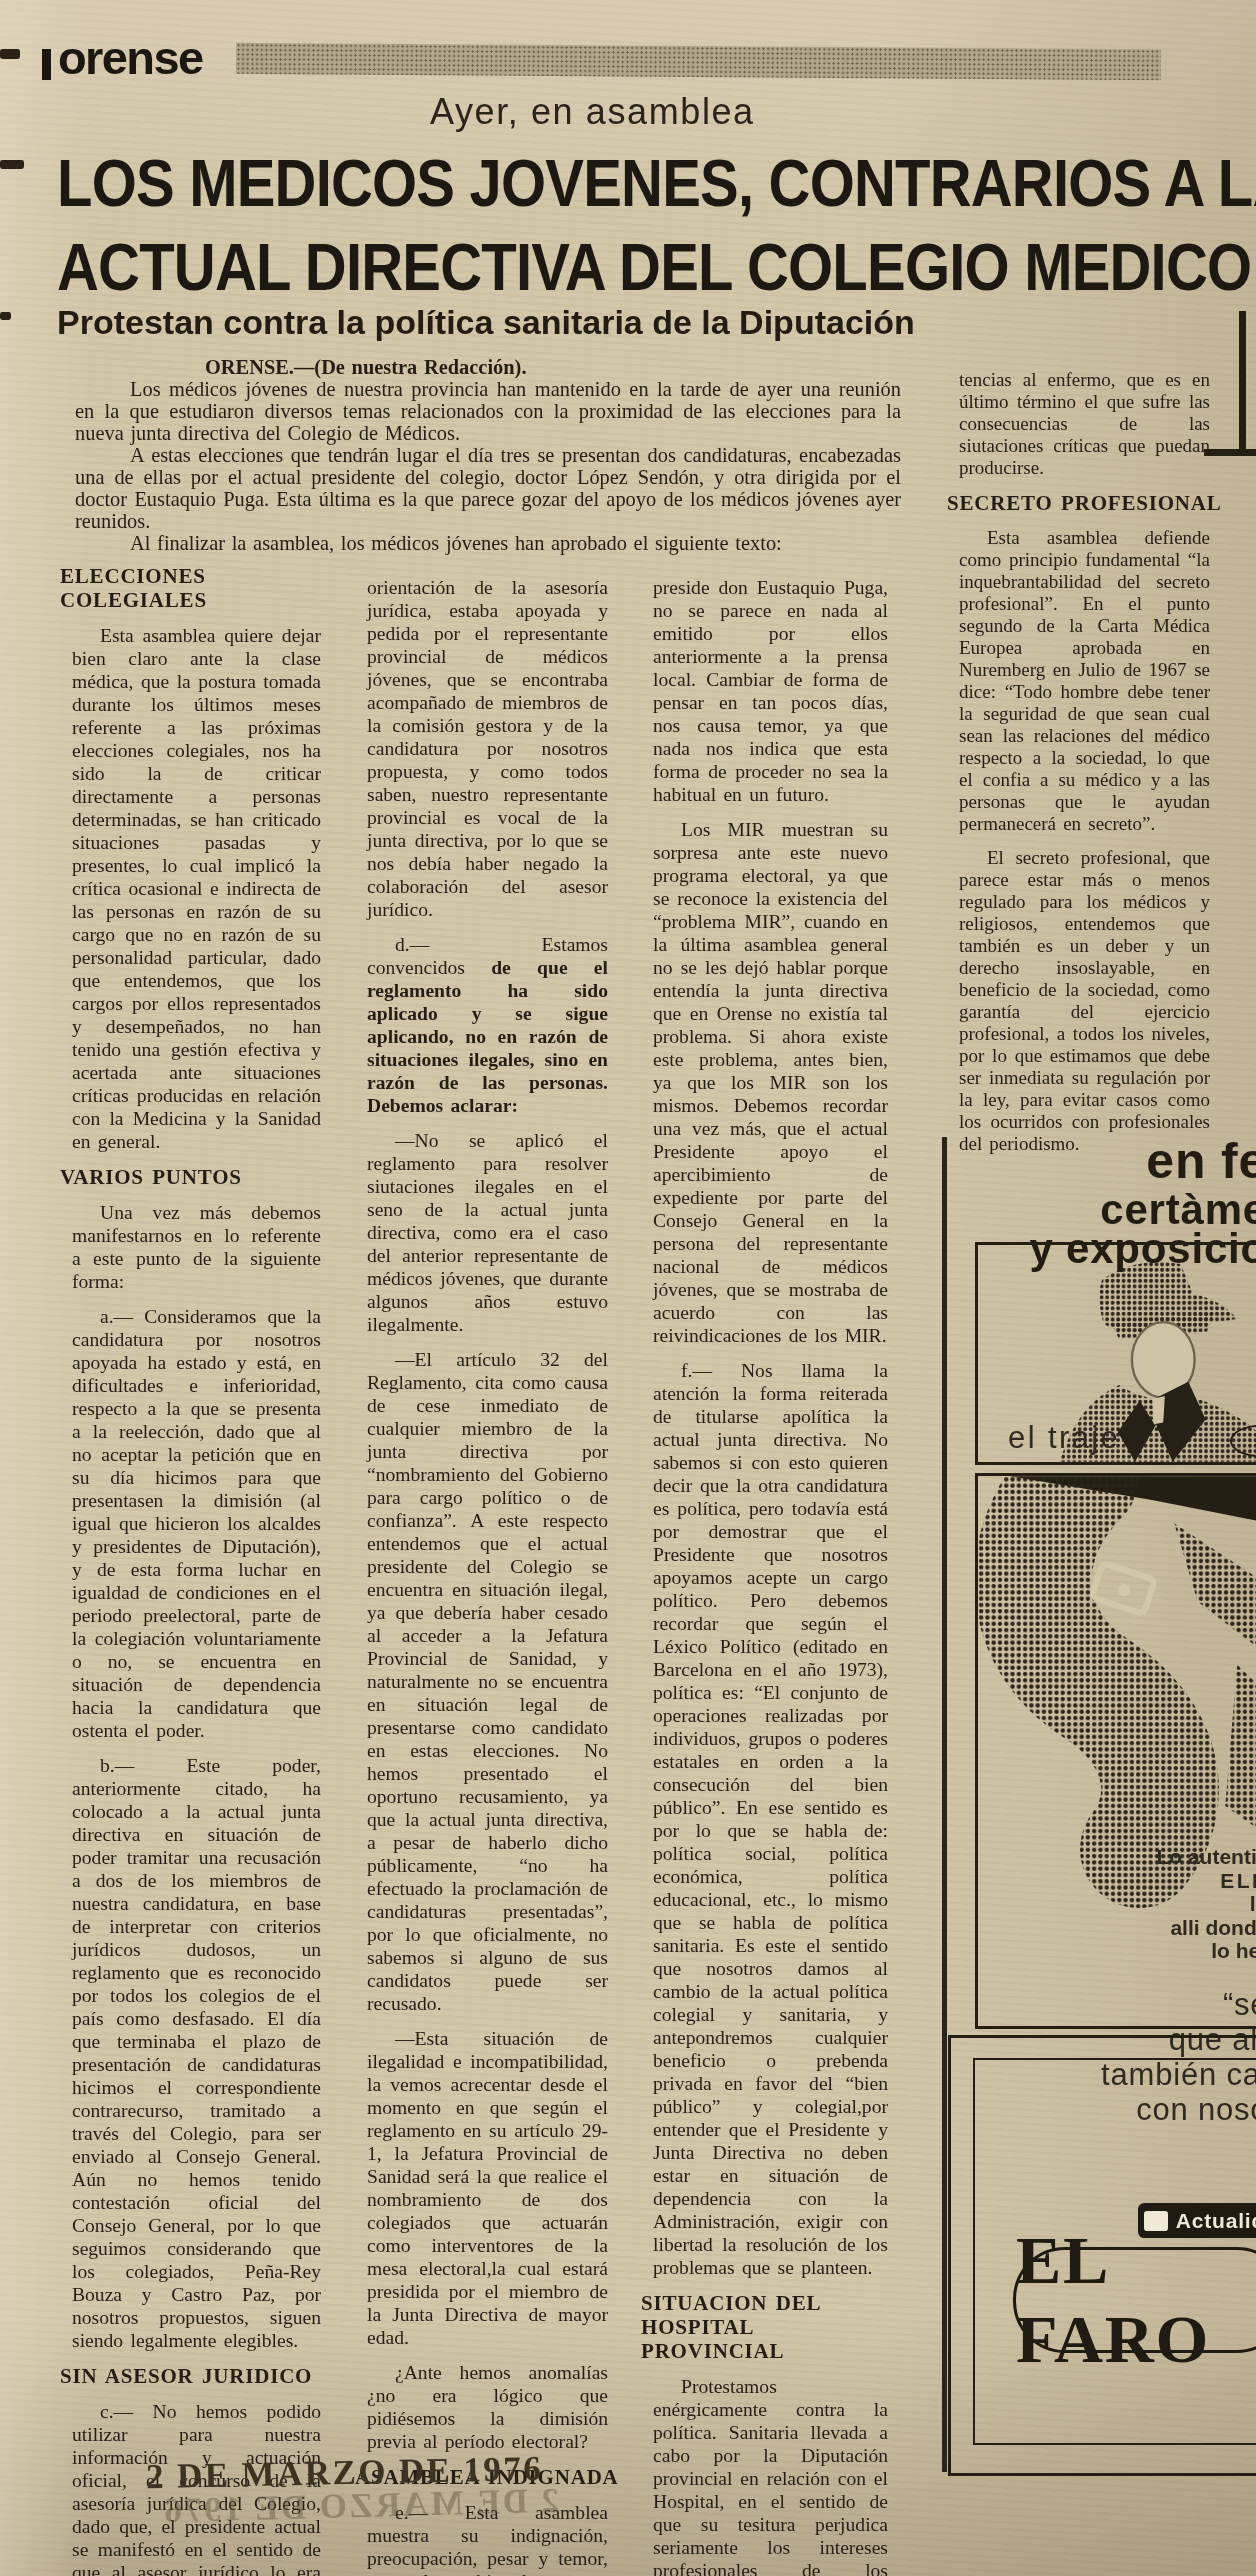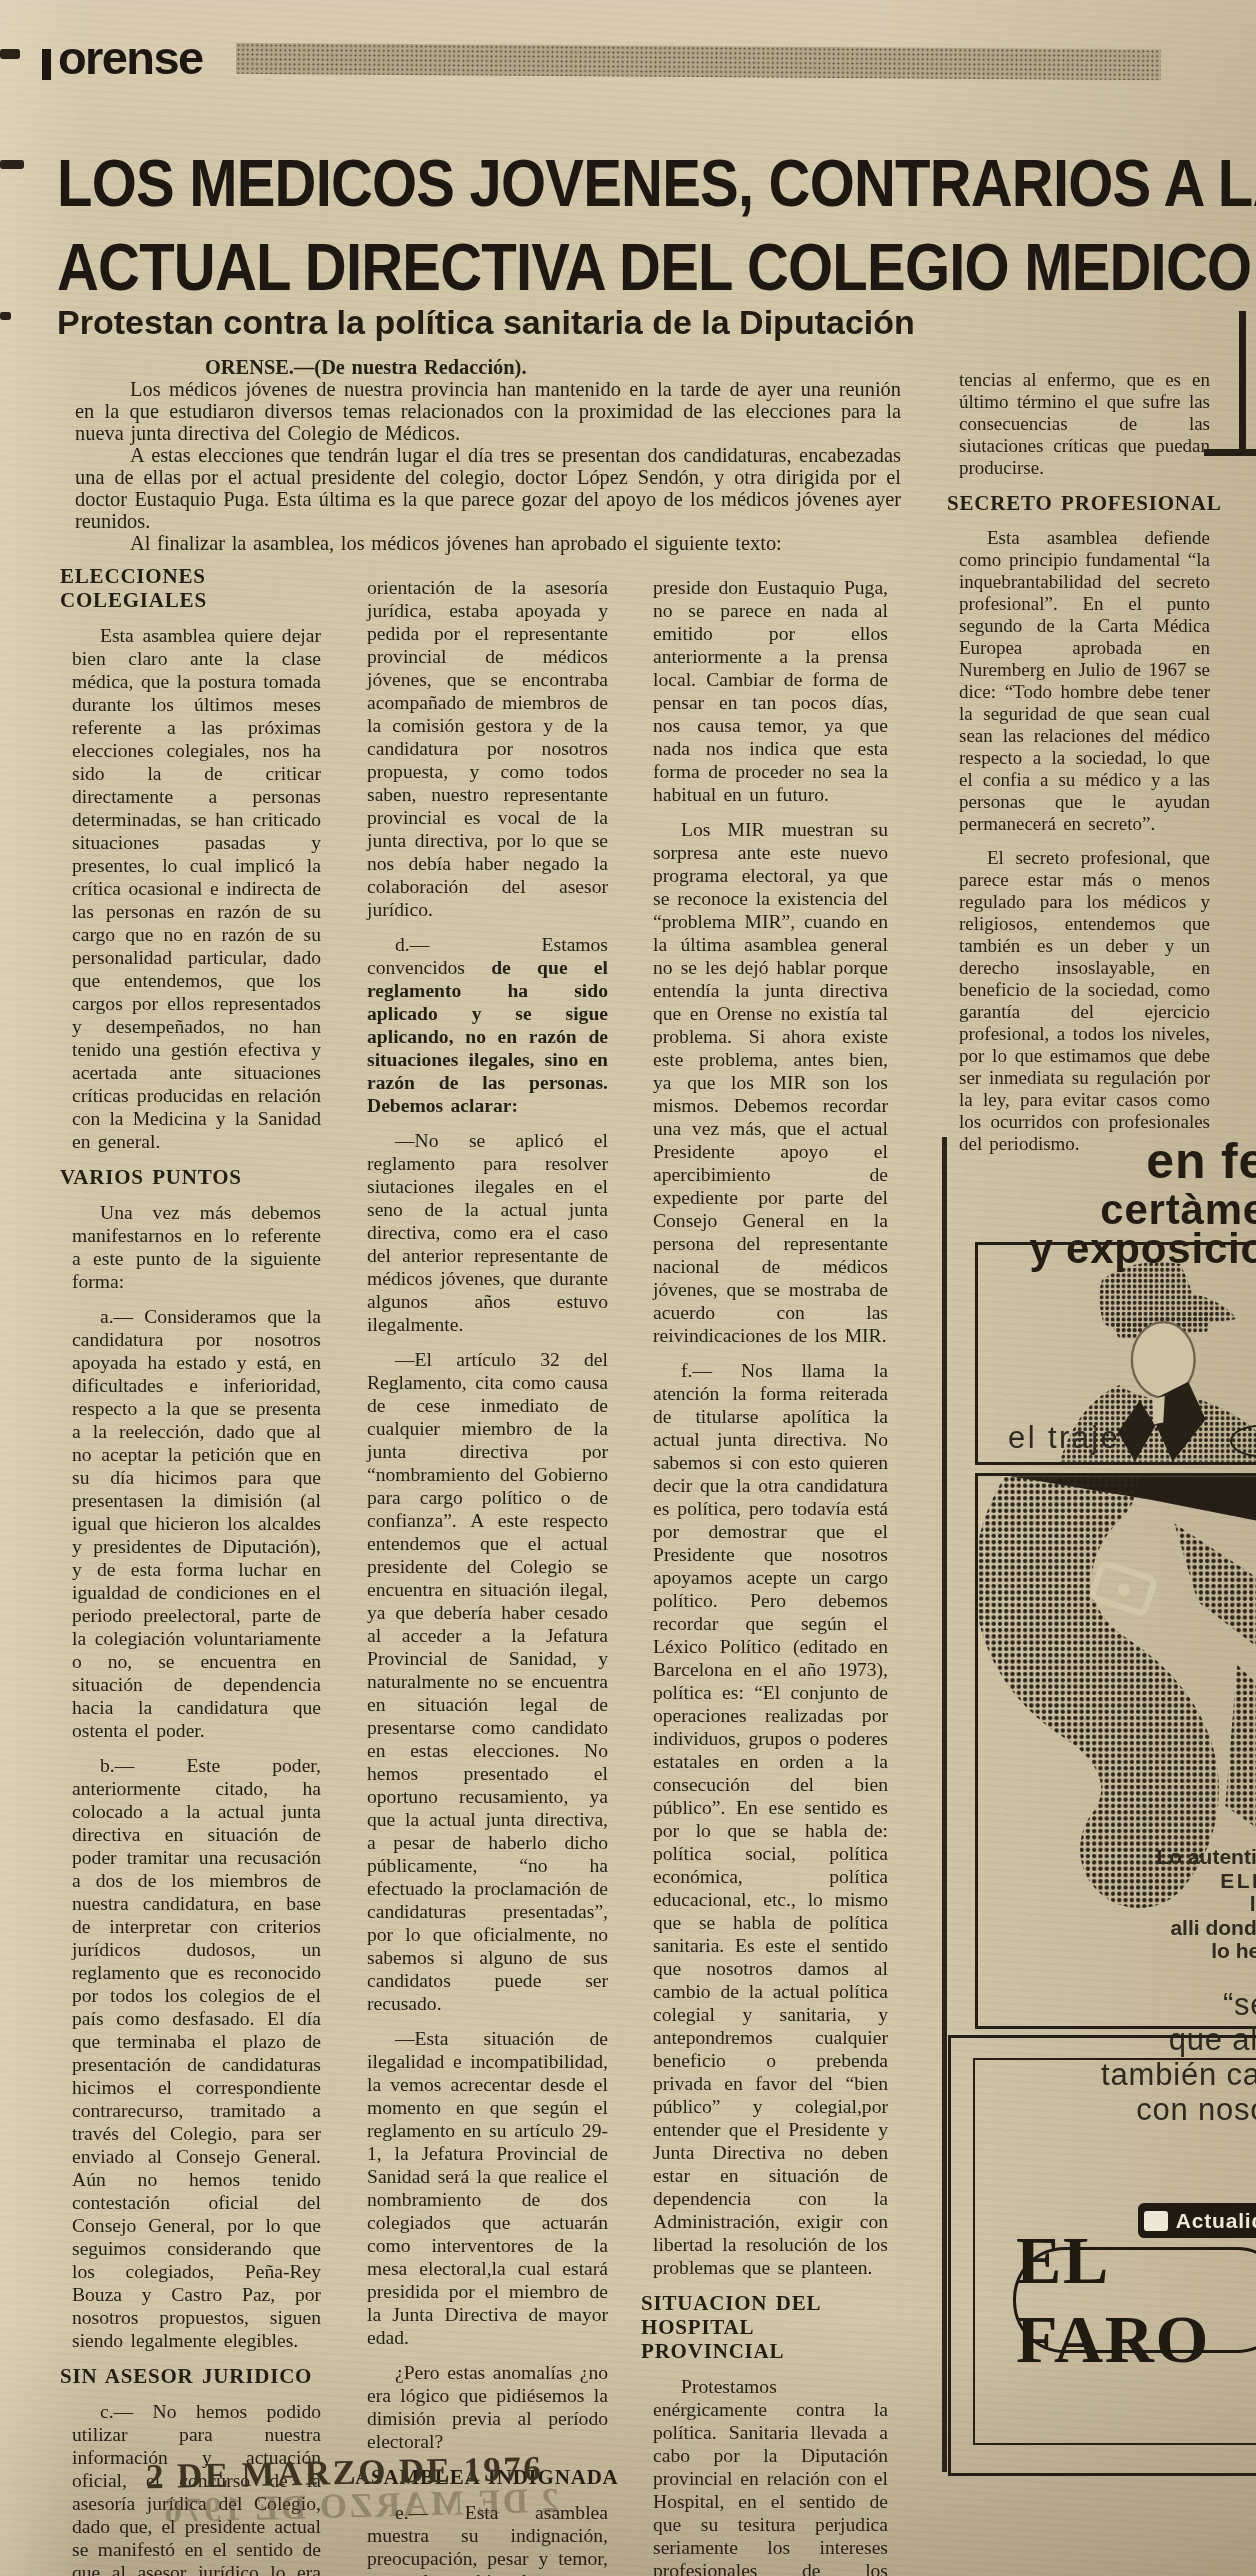--- a/index.html
+++ b/index.html
@@ -92,20 +92,21 @@
   <div class="paper"></div>
 
   <div class="pen-dash" style="left:0;top:49px;width:20.4px;height:10.2px;"></div>
   <div class="pen-dash" style="left:0;top:160px;width:23.6px;height:9.4px;"></div>
   <div class="pen-dash" style="left:0;top:312px;width:11px;height:7.9px;"></div>
 
   <div class="masthead-cut"></div>
   <div class="masthead">orense</div>
   <div class="halftone-band"></div>
 
+  <div class="kicker">Ayer, en asamblea</div>
   <h1 class="headline l1">LOS MEDICOS JOVENES, CONTRARIOS A LA</h1>
   <h1 class="headline l2">ACTUAL DIRECTIVA DEL COLEGIO MEDICO</h1>
   <h2 class="subhead">Protestan contra la política sanitaria de la Diputación</h2>
   <div class="corner-rule-v"></div>
   <div class="corner-rule-h"></div>
 
   <div class="lead">
     <p class="dateline">ORENSE.—(De nuestra Redacción).</p>
     <p>Los médicos jóvenes de nuestra provincia han mantenido en la tarde de ayer una reunión en la que estudiaron diversos temas relacionados con la proximidad de las elecciones para la nueva junta directiva del Colegio de Médicos.</p>
     <p>A estas elecciones que tendrán lugar el día tres se presentan dos candidaturas, encabezadas una de ellas por el actual presidente del colegio, doctor López Sendón, y otra dirigida por el doctor Eustaquio Puga. Esta última es la que parece gozar del apoyo de los médicos jóvenes ayer reunidos.</p>
@@ -122,21 +123,21 @@
     <h3>SIN ASESOR JURIDICO</h3>
     <p>c.— No hemos podido utilizar para nuestra información y actuación oficial, el concurso de la asesoría jurídica del Colegio, dado que, el presidente actual se manifestó en el sentido de que al asesor jurídico lo era de la junta directiva y no de los colegiados. Hay que aclarar que esta petición de que tuviésemos una de</p>
   </div>
 
   <div class="col col2">
     <p class="flush">orientación de la asesoría jurídica, estaba apoyada y pedida por el representante provincial de médicos jóvenes, que se encontraba acompañado de miembros de la comisión gestora y de la candidatura por nosotros propuesta, y como todos saben, nuestro representante provincial es vocal de la junta directiva, por lo que se nos debía haber negado la colaboración del asesor jurídico.</p>
     <p><span>d.— Estamos convencidos </span><strong>de que el reglamento ha sido aplicado y se sigue aplicando, no en razón de situaciones ilegales, sino en razón de las personas. Debemos aclarar:</strong></p>
     <p>—No se aplicó el reglamento para resolver siutaciones ilegales en el seno de la actual junta directiva, como era el caso del anterior representante de médicos jóvenes, que durante algunos años estuvo ilegalmente.</p>
     <p>—El artículo 32 del Reglamento, cita como causa de cese inmediato de cualquier miembro de la junta directiva por “nombramiento del Gobierno para cargo político o de confianza”. A este respecto entendemos que el actual presidente del Colegio se encuentra en situación ilegal, ya que debería haber cesado al acceder a la Jefatura Provincial de Sanidad, y naturalmente no se encuentra en situación legal de presentarse como candidato en estas elecciones. No hemos presentado el oportuno recusamiento, ya que la actual junta directiva, a pesar de haberlo dicho públicamente, “no ha efectuado la proclamación de candidaturas presentadas”, por lo que oficialmente, no sabemos si alguno de sus candidatos puede ser recusado.</p>
     <p>—Esta situación de ilegalidad e incompatibilidad, la vemos acrecentar desde el momento en que según el reglamento en su artículo 29-1, la Jefatura Provincial de Sanidad será la que realice el nombramiento de dos colegiados que actuarán como interventores de la mesa electoral,la cual estará presidida por el miembro de la Junta Directiva de mayor edad.</p>
-    <p>¿Pero estas anomalías ¿no era lógico que pidiésemos la dimisión previa al período electoral?</p>
+    <p>¿Ante hemos anomalías ¿no era lógico que pidiésemos la dimisión previa al período electoral?</p>
     <h3>ASAMBLEA INDIGNADA</h3>
     <p>e.— Esta asamblea muestra su indignación, preocupación, pesar y temor, ante el cambio de postura tan radical manifestado en el programa electoral mandado particularmente a los médicos, ya que aparte de estar copiado del emitido por nosotros el 11-2-76 y aceptado por la candidatura que</p>
   </div>
 
   <div class="col col3">
     <p class="flush">preside don Eustaquio Puga, no se parece en nada al emitido por ellos anteriormente a la prensa local. Cambiar de forma de pensar en tan pocos días, nos causa temor, ya que nada nos indica que esta forma de proceder no sea la habitual en un futuro.</p>
     <p>Los MIR muestran su sorpresa ante este nuevo programa electoral, ya que se reconoce la existencia del “problema MIR”, cuando en la última asamblea general no se les dejó hablar porque entendía la junta directiva que en Orense no existía tal problema. Si ahora existe este problema, antes bien, ya que los MIR son los mismos. Debemos recordar una vez más, que el actual Presidente apoyo el apercibimiento de expediente por parte del Consejo General en la persona del representante nacional de médicos jóvenes, que se mostraba de acuerdo con las reivindicaciones de los MIR.</p>
     <p>f.— Nos llama la atención la forma reiterada de titularse apolítica la actual junta directiva. No sabemos si con esto quieren decir que la otra candidatura es política, pero todavía está por demostrar que el Presidente que nosotros apoyamos acepte un cargo político. Pero debemos recordar que según el Léxico Político (editado en Barcelona en el año 1973), política es: “El conjunto de operaciones realizadas por individuos, grupos o poderes estatales en orden a la consecución del bien público”. En ese sentido es por lo que se habla de: política social, política económica, política educacional, etc., lo mismo que se habla de política sanitaria. Es este el sentido que nosotros damos al cambio de la actual política colegial y sanitaria, y antepondremos cualquier beneficio o prebenda privada en favor del “bien público” y colegial,por entender que el Presidente y Junta Directiva no deben estar en situación de dependencia con la Administración, exigir con libertad la resolución de los problemas que se planteen.</p>
     <h3>SITUACION DEL HOSPITAL PROVINCIAL</h3>
     <p>Protestamos enérgicamente contra la política. Sanitaria llevada a cabo por la Diputación provincial en relación con el Hospital, en el sentido de que su tesitura perjudica seriamente los intereses profesionales de los trabajadores médicos y no médicos, que en el citado centro asistencial vienen prestando sus servicios. Manifestamos, asimismo, que posturas de este tipo pueden deteriorar aún más las asis-</p>

